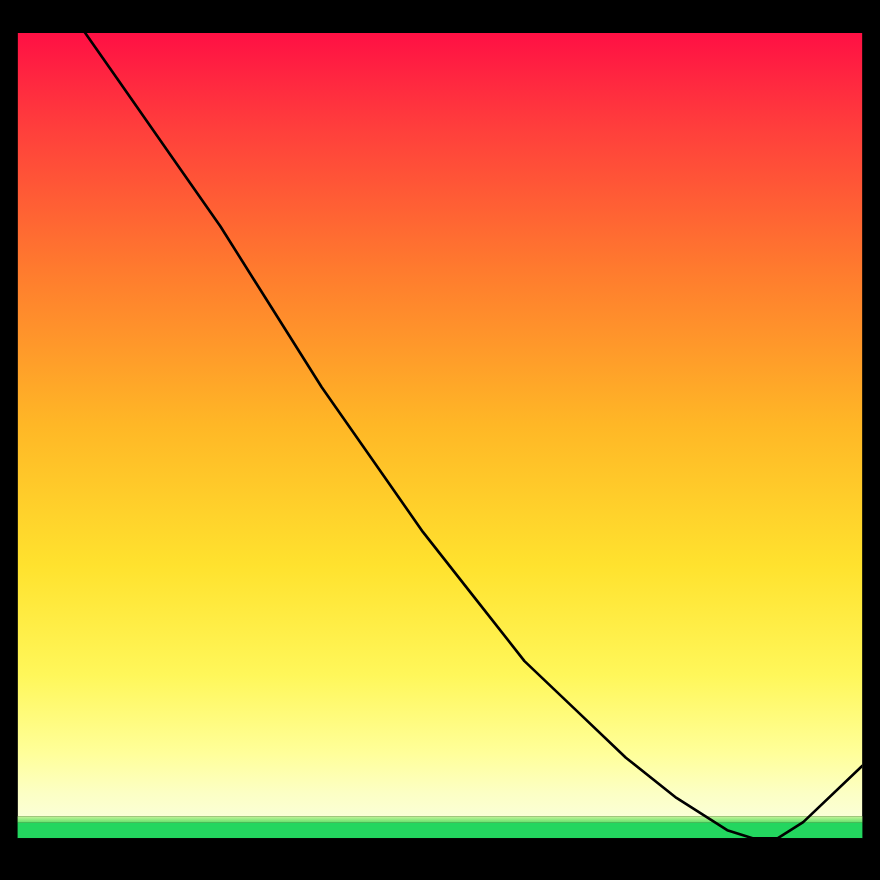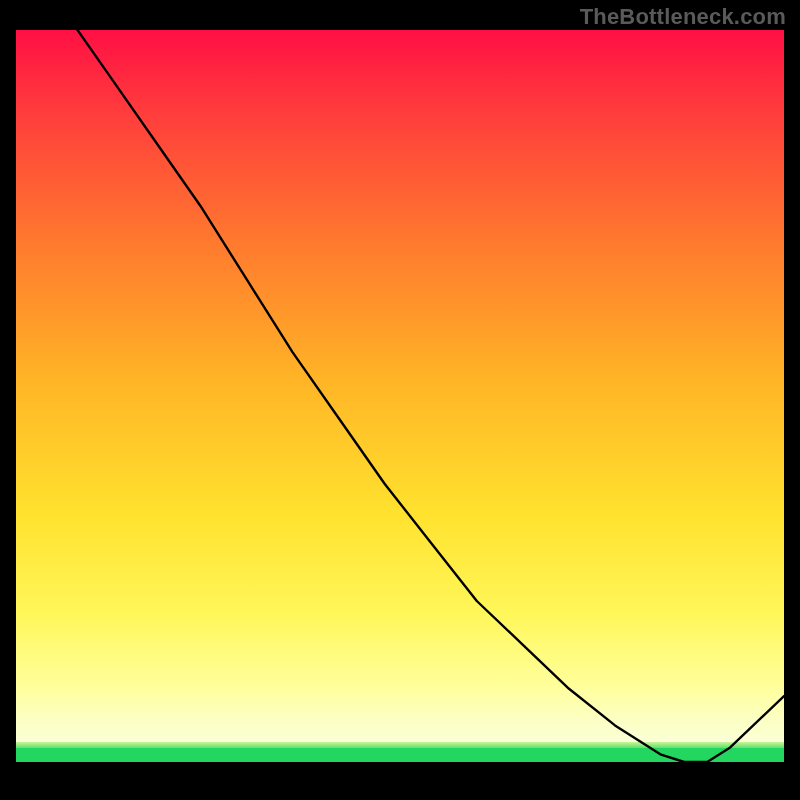--- a/index.html
+++ b/index.html
@@ -94,21 +94,20 @@
     width: 768px;
     height: 754px;
     z-index: 10;
   }
 </style>
 </head>
 <body>
 
 <div class="frame">
 
-  <div class="watermark">TheBottleneck.com</div>
 
   <div class="plot-outer">
     <div class="plot">
 
       <svg class="gradient" viewBox="0 0 768 712" preserveAspectRatio="none">
         <defs>
           <linearGradient id="bg" x1="0" y1="0" x2="0" y2="1">
               <stop offset="0%" stop-color="#ff1044"></stop>
               <stop offset="12%" stop-color="#ff3e3c"></stop>
               <stop offset="30%" stop-color="#ff7a2e"></stop>

